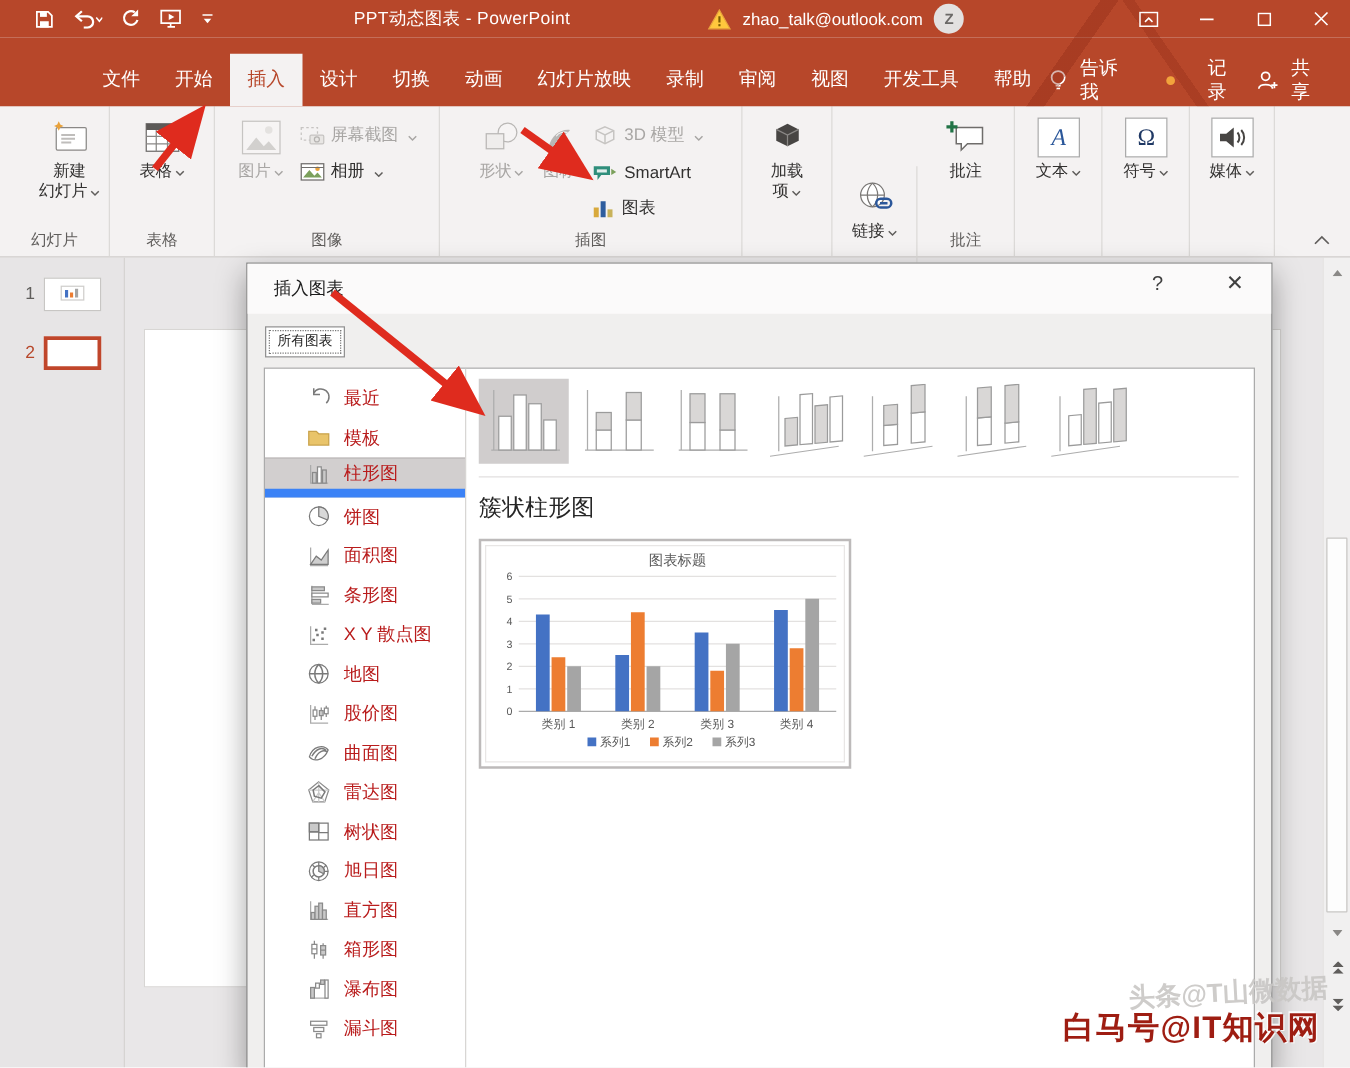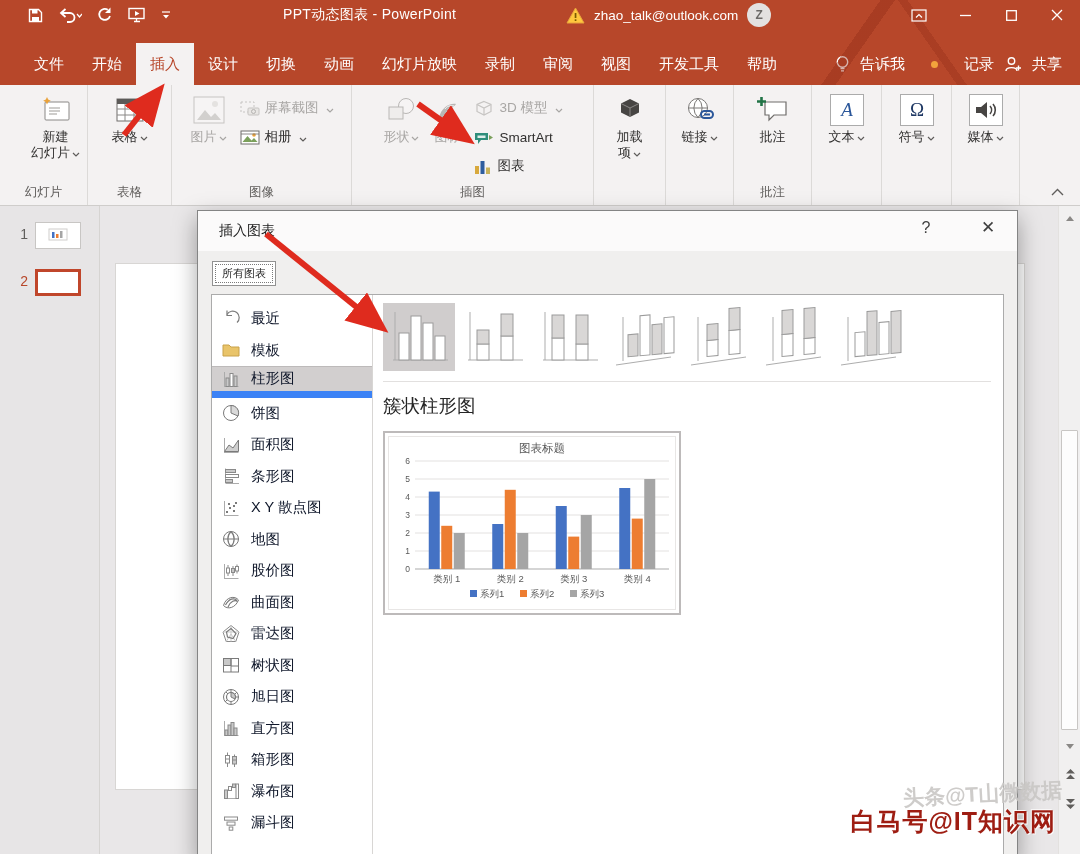--- a/index.html
+++ b/index.html
@@ -22,21 +22,21 @@
   .app-title { position:absolute; left:283px; top:6px; font-size:14px; letter-spacing:.3px; }
   .account { position:absolute; left:566px; top:0; height:30px; display:flex; align-items:center; gap:9px; }
   .account .email { font-size:13.5px; }
   .avatar { width:24px; height:24px; border-radius:50%; background:#E3E1E0; color:#6b6967;
     font-size:12px; font-weight:bold; display:flex; align-items:center; justify-content:center; }
   .win-controls { position:absolute; right:0; top:0; height:30px; display:flex; align-items:center; }
   .win-controls .wbtn { width:46px; height:30px; display:flex; align-items:center; justify-content:center; }
   
   .tabbar { position:absolute; top:30px; left:0; width:100%; height:55px;
     background:#B7472A; display:flex; align-items:flex-end; color:#fff; z-index:4; }
-  .tabs { display:flex; align-items:flex-end; padding-left:20px; }
+  .tabs { display:flex; align-items:flex-end; padding-left:20px;margin-left:48px; }
   .tab { height:42px; line-height:42px; padding:0 14px; font-size:15px; white-space:nowrap; cursor:default; }
   .tab.active { background:#F4F2F2; color:#B7472A; }
   .tab-right { margin-left:auto; display:flex; align-items:center; gap:10px; padding-right:18px;
     height:42px; font-size:15px; }
   .presence-dot { width:7px; height:7px; border-radius:50%; background:#F2A33C; margin:0 16px; }
   
   .ribbon { position:absolute; top:85px; left:0; width:100%; height:121px;
     background:#F4F2F2; border-bottom:1px solid #CFCDCB; display:flex; z-index:3; }
   .rgroup { position:relative; height:100%; border-right:1px solid #DCDAD8; flex:none; }
   .rg-content { display:flex; align-items:flex-start; justify-content:center; gap:4px;
@@ -81,21 +81,21 @@
   .dlg-title { position:absolute; left:21px; top:11px; font-size:14px; color:#1b1b1b; }
   .dlg-help { position:absolute; right:78px; top:8px; font-size:16px; color:#404040; width:26px; text-align:center; }
   .dlg-close { position:absolute; right:14px; top:6px; font-size:17px; color:#404040; width:30px; text-align:center; }
   .dlg-tab { position:absolute; left:14px; top:50px; height:25px; line-height:23px;
     background:#fff; border:1px solid #919191; padding:0 9px; font-size:11px; color:#262626; }
   .dlg-tab:after { content:""; position:absolute; inset:2px; border:1px dotted #7a7a7a; pointer-events:none; }
   .dlg-content { position:absolute; left:13px; right:13px; top:83px; bottom:-2px;
     background:#fff; border:1px solid #ABABAB; display:flex; }
   .type-list { width:161px; border-right:1px solid #D8D6D4; padding-top:8px; overflow:hidden; }
   .type-item { display:flex; align-items:center; gap:10px; height:31.5px;
-    padding-left:9px; font-size:14.5px; color:#0f172a; cursor:default; }
+    padding-left:33px; font-size:14.5px; color:#b91c1c; cursor:default; }
   .type-item.selected { background:#D2CFCF; border-top:1px solid #BDBABA; border-bottom:7px solid #3b82f6; }
   .type-item .ticon { width:20px; height:20px; flex:none; display:flex; align-items:center; }
   .right-pane { flex:1; padding:8px 10px 0 10px; position:relative; }
   .subtype-row { display:flex; gap:3px; }
   .sthumb-btn { width:72px; height:68px; display:flex; align-items:center; justify-content:center; }
   .sthumb-btn.selected { background:#D0CDCD; }
   .pane-sep { border-top:1px solid #E2E0DF; margin:10px 2px 0 0; }
   .subtype-title { margin-top:11px; font-size:18.5px; color:#262626; }
   .preview-frame { margin-top:13px; width:298px; height:184px; border:2px solid #BDBABA;
     background:#fff; padding:3px; }
@@ -388,21 +388,21 @@
             <div class="blabel">
               <div>加载</div>
               <div>项<svg class="chev" width="8" height="5" viewBox="0 0 8 5">
                   <path d="M1 1 L4 4 L7 1" stroke="#5f5d5b" stroke-width="1.2" fill="none"></path>
                 </svg></div>
             </div>
           </div>
         </div>
         <div class="rg-label"></div>
       </div>
-      <div class="rgroup" style="width: 68px;">
+      <div class="rgroup" style="width: 68px; margin-top: 48px;">
         <div class="rg-content">
           <div class="rbtn">
             <div class="bicon">
               <svg width="30" height="28">
                 <circle cx="13" cy="12" r="9.5" fill="#fff" stroke="#7a7876"></circle>
                 <path d="M3.5 12 h19 M13 2.5 a13 13 0 0 1 0 19 M13 2.5 a13 13 0 0 0 0 19" fill="none" stroke="#7a7876"></path>
                 <rect x="16" y="15" width="12" height="7" rx="3.5" fill="none" stroke="#2B579A" stroke-width="2"></rect>
                 <path d="M19 18.5 h6" stroke="#2B579A" stroke-width="2"></path>
               </svg>
             </div>

